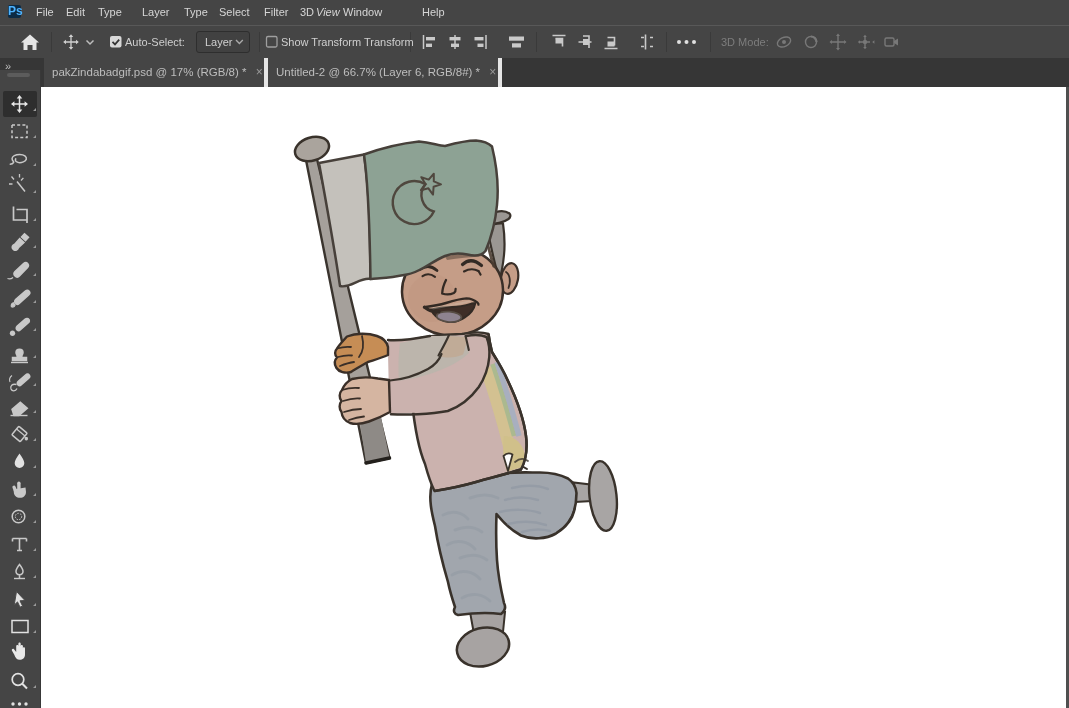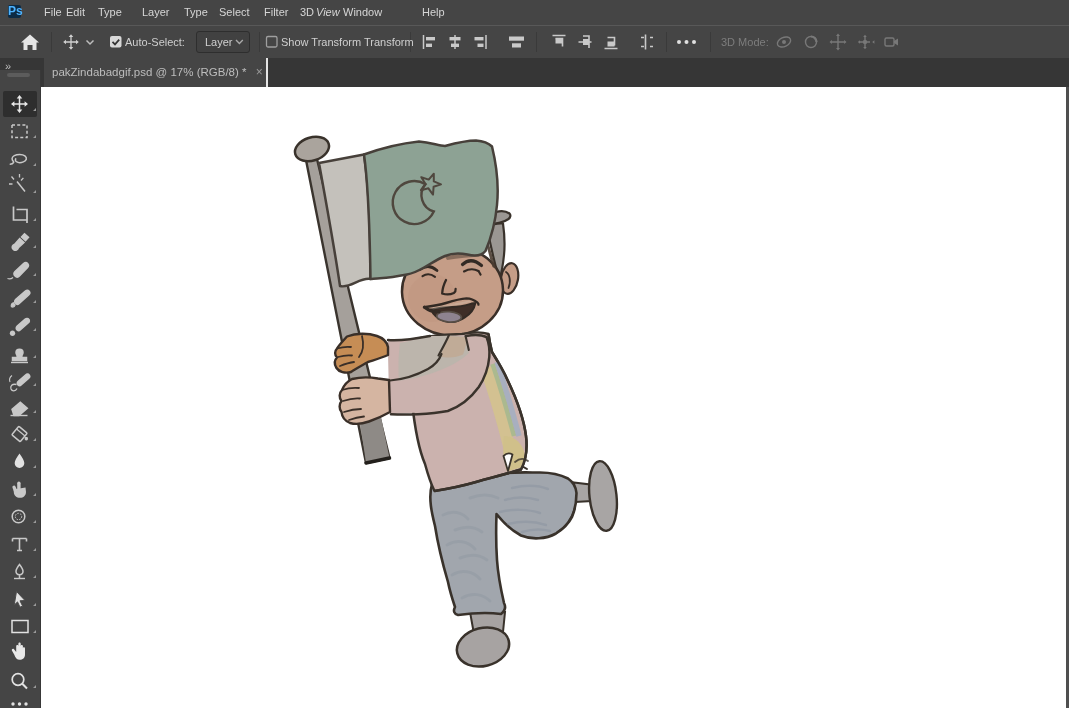--- a/index.html
+++ b/index.html
@@ -10,21 +10,21 @@
   #pslogo{left:8px;top:5px;width:13px;height:13px;background:#0d2b45;
           border-radius:2px;color:#4db3ff;font-size:12px;font-weight:bold;
           text-align:center;line-height:13px;}
   .mi{position:absolute;top:0;height:25px;line-height:25px;font-size:11px;color:#d6d6d6;}
   #optbar{opacity:0.999;left:0;top:25px;width:1069px;height:33px;background:#454545;
           border-top:1px solid #585858;box-sizing:border-box;}
   .otxt{position:absolute;top:0;height:32px;line-height:32px;font-size:11px;color:#cfcfcf;}
   .gtxt{color:#7d7d7d;}
   #tabbar{opacity:0.999;left:0;top:58px;width:1069px;height:29px;background:#363636;}
   .tab{position:absolute;top:0;height:29px;line-height:29px;font-size:11.5px;
-       color:#bdbdbd;background:#454545;box-sizing:border-box;border-right:2px solid #e5e5e5;
+       color:#bdbdbd;background:#454545;box-sizing:border-box;border-right:4px solid #e5e5e5;
        padding-left:8px;white-space:nowrap;overflow:hidden;}
   .tab .x{color:#9a9a9a;margin-left:6px;font-size:12px;}
   #tab3{background:#555555;color:#dcdcdc;}
   #toolstrip{position:absolute;left:5px;top:2px;color:#bdbdbd;font-size:11px;letter-spacing:-1px;}
   #toolbar{left:0;top:70px;width:41px;height:638px;background:#454545;
            border-right:1px solid #383838;box-sizing:border-box;}
   #grip{position:absolute;left:7px;top:3px;width:23px;height:4px;background:#5c5c5c;border-radius:2px;}
   #canvas{left:41px;top:87px;width:1028px;height:621px;background:#ffffff;}
   #redge{left:1066px;top:87px;width:3px;height:621px;background:#4f4f4f;}
 </style>
@@ -128,21 +128,21 @@
       <path d="M343,401 C349,399 355,398 360,398.5"></path>
       <path d="M342,390 C348,388 354,387.5 359,388"></path>
       <path d="M344,412 C350,410 356,409 361,409"></path>
       <path d="M349,420 C355,418 360,417 364,416.5"></path>
     </g>
   </svg>
   <div id="redge" class="abs"></div>
 
   <div id="menubar" class="abs">
     <div id="pslogo" class="abs">Ps</div>
-    <span class="mi" style="left:44px;">File</span>
+    <span class="mi" style="left:36px;">File</span>
     <span class="mi" style="left:66px;">Edit</span>
     <span class="mi" style="left:98px;">Type</span>
     <span class="mi" style="left:142px;">Layer</span>
     <span class="mi" style="left:184px;">Type</span>
     <span class="mi" style="left:219px;">Select</span>
     <span class="mi" style="left:264px;">Filter</span>
     <span class="mi" style="left:300px;">3D</span>
     <span class="mi" style="left:316px;font-style:italic;">View</span>
     <span class="mi" style="left:343px;">Window</span>
     <span class="mi" style="left:422px;">Help</span>
@@ -221,20 +221,21 @@
       </g>
     </svg>
     <span class="otxt" style="left:125px;">Auto-Select:</span>
     <span class="otxt" style="left:281px;">Show Transform Transform</span>
     <span class="otxt gtxt" style="left:721px;">3D Mode:</span>
   </div>
 
   <div id="tabbar" class="abs">
     <span id="toolstrip">»</span>
     <div class="tab" style="left:44px;width:224px;">pakZindabadgif.psd @ 17% (RGB/8) * <span class="x">×</span></div>
+    <div class="tab" style="left:268px;width:234px;">Untitled-2 @ 66.7% (Layer 6, RGB/8#) * <span class="x">×</span></div>
   </div>
 
   <div id="toolbar" class="abs">
     <div id="grip"></div>
   </div>
   <svg id="toolicons" class="abs" style="left:0;top:87px;" width="41" height="621" viewBox="0 87 41 621">
     <g stroke="#c9c9c9" fill="none" stroke-width="1.5">
       <rect x="3" y="91" width="34" height="26" rx="2" fill="#2e2e2e" stroke="none"></rect>
 
       <g stroke="#e8e8e8">

